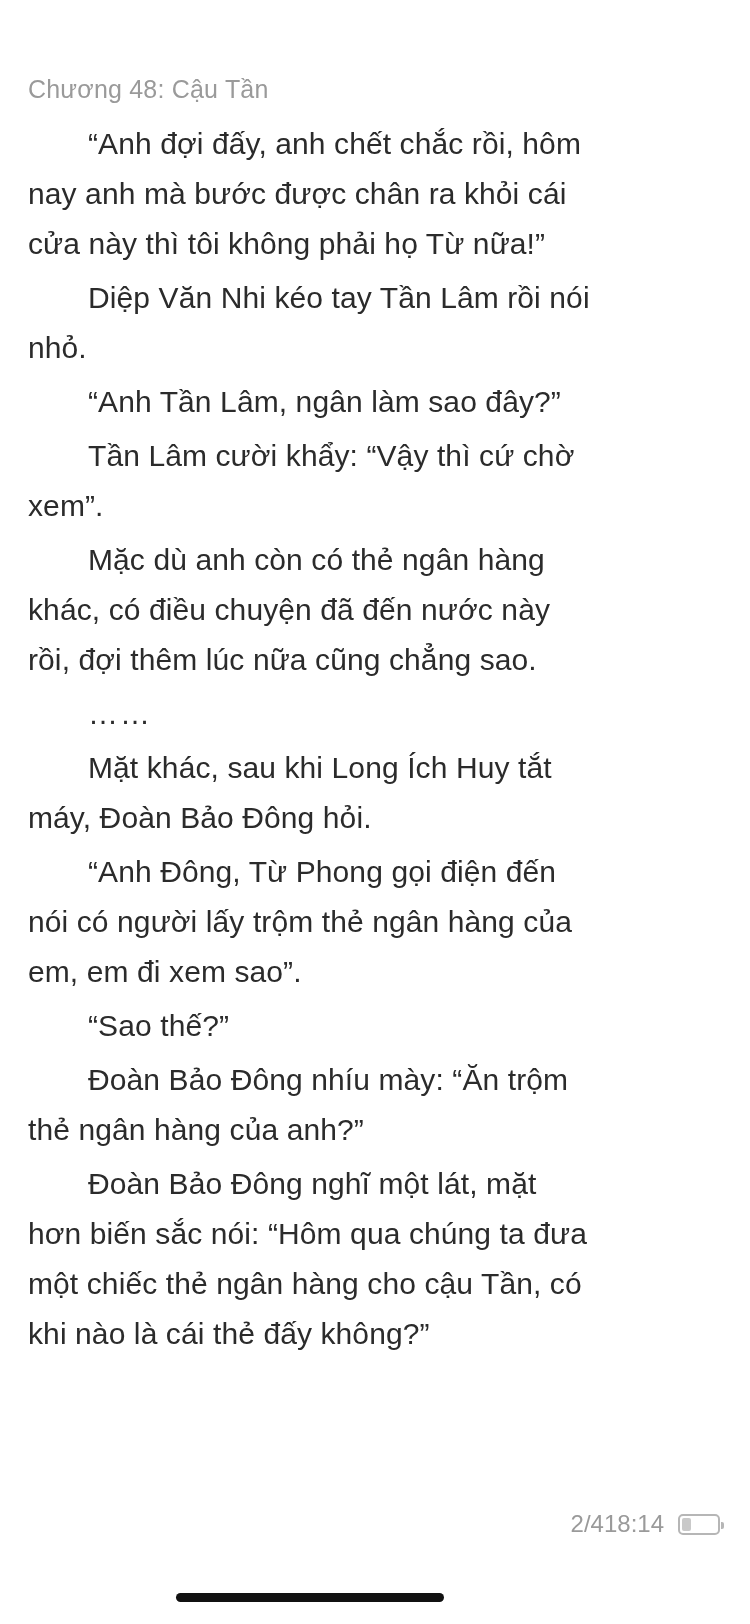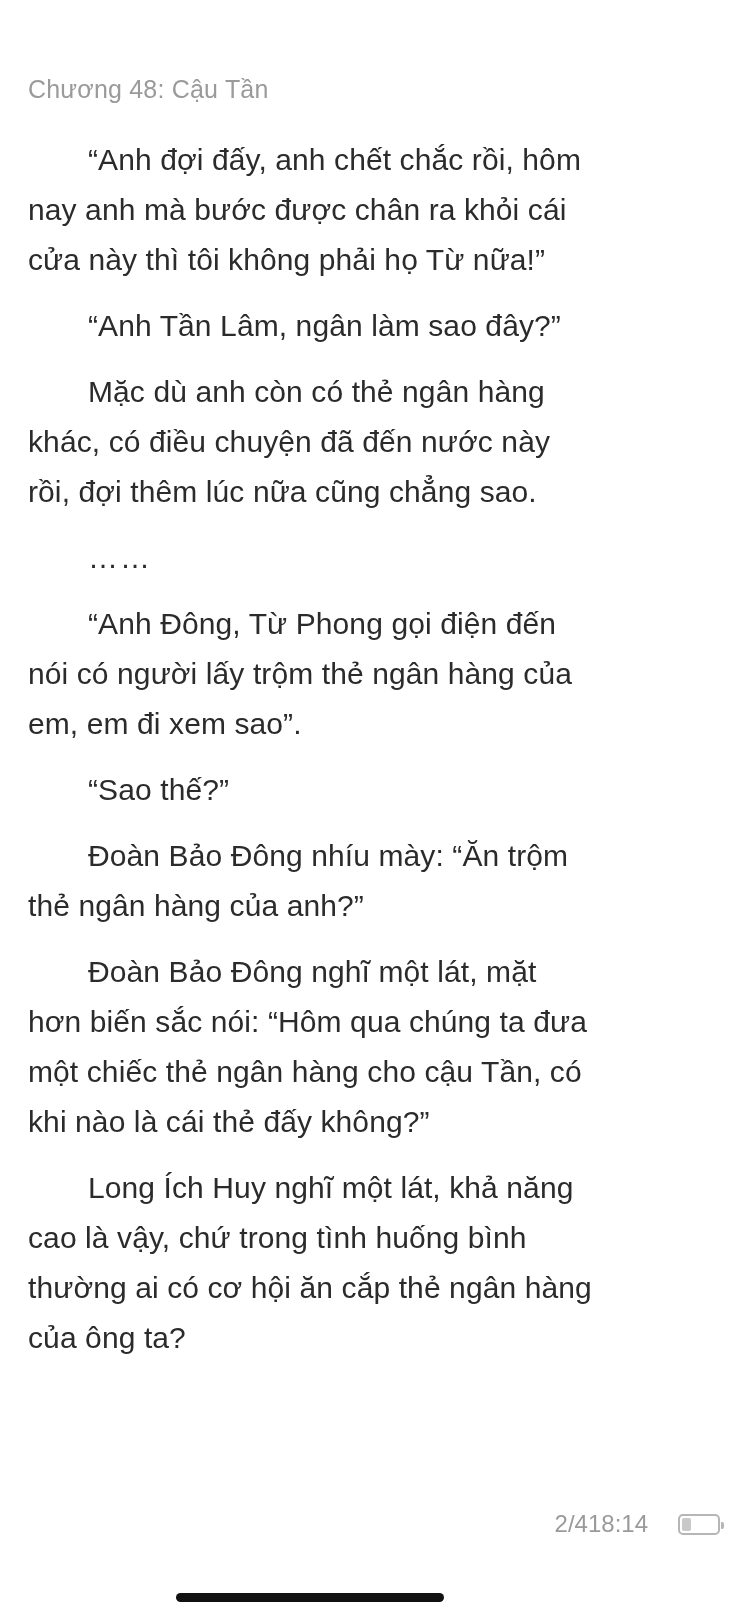--- a/index.html
+++ b/index.html
@@ -32,21 +32,21 @@
     font-weight: 400;
     letter-spacing: 0.2px;
   }
   .content {
     padding: 0 28px;
     margin-top: 12px;
     flex: 1;
     overflow: hidden;
   }
   .content p {
-    margin: 16px 0 4px 0;
+    margin: 0 0 4px 0;
     font-size: 30px;
     line-height: 50px;
     color: #2b2b2b;
     text-indent: 2em;
     font-weight: 400;
     letter-spacing: 0.1px;
   }
   .content p.dots {
     letter-spacing: 2px;
     color: #2b2b2b;
@@ -60,21 +60,21 @@
     padding: 0 30px;
     display: flex;
     align-items: center;
     justify-content: flex-end;
     color: #9a9a9a;
     font-size: 24px;
   }
   .footer-right {
     display: flex;
     align-items: center;
-    gap: 30px;
+    gap: 14px;
   }
   .battery {
     position: relative;
     width: 42px;
     height: 21px;
     border: 2px solid #b6b6b6;
     border-radius: 5px;
     box-sizing: border-box;
   }
   .battery::after {
@@ -107,28 +107,30 @@
 </style>
 </head>
 <body>
 
 <div class="reader">
 
   <div class="chapter-title">Chương 48: Cậu Tần</div>
 
   <div class="content">
     <p>“Anh đợi đấy, anh chết chắc rồi, hôm nay anh mà bước được chân ra khỏi cái cửa này thì tôi không phải họ Từ nữa!”</p>
+    <p>Diệp Văn Nhi kéo tay Tần Lâm rồi nói nhỏ.</p>
     <p>“Anh Tần Lâm, ngân làm sao đây?”</p>
+    <p>Tần Lâm cười khẩy: “Vậy thì cứ chờ xem”.</p>
     <p>Mặc dù anh còn có thẻ ngân hàng khác, có điều chuyện đã đến nước này rồi, đợi thêm lúc nữa cũng chẳng sao.</p>
     <p class="dots">……</p>
+    <p>Mặt khác, sau khi Long Ích Huy tắt máy, Đoàn Bảo Đông hỏi.</p>
     <p>“Anh Đông, Từ Phong gọi điện đến nói có người lấy trộm thẻ ngân hàng của em, em đi xem sao”.</p>
     <p>“Sao thế?”</p>
     <p>Đoàn Bảo Đông nhíu mày: “Ăn trộm thẻ ngân hàng của anh?”</p>
     <p>Đoàn Bảo Đông nghĩ một lát, mặt hơn biến sắc nói: “Hôm qua chúng ta đưa một chiếc thẻ ngân hàng cho cậu Tần, có khi nào là cái thẻ đấy không?”</p>
-    <p>Long Ích Huy nghĩ một lát, khả năng cao là vậy, chứ trong tình huống bình thường ai có cơ hội ăn cắp thẻ ngân hàng của ông ta?</p>
   </div>
 
   <div class="footer">
     <span>2/4</span>
     <span class="footer-right">
       <span>18:14</span>
       <span class="battery">
         <span class="level"></span>
       </span>
     </span>

